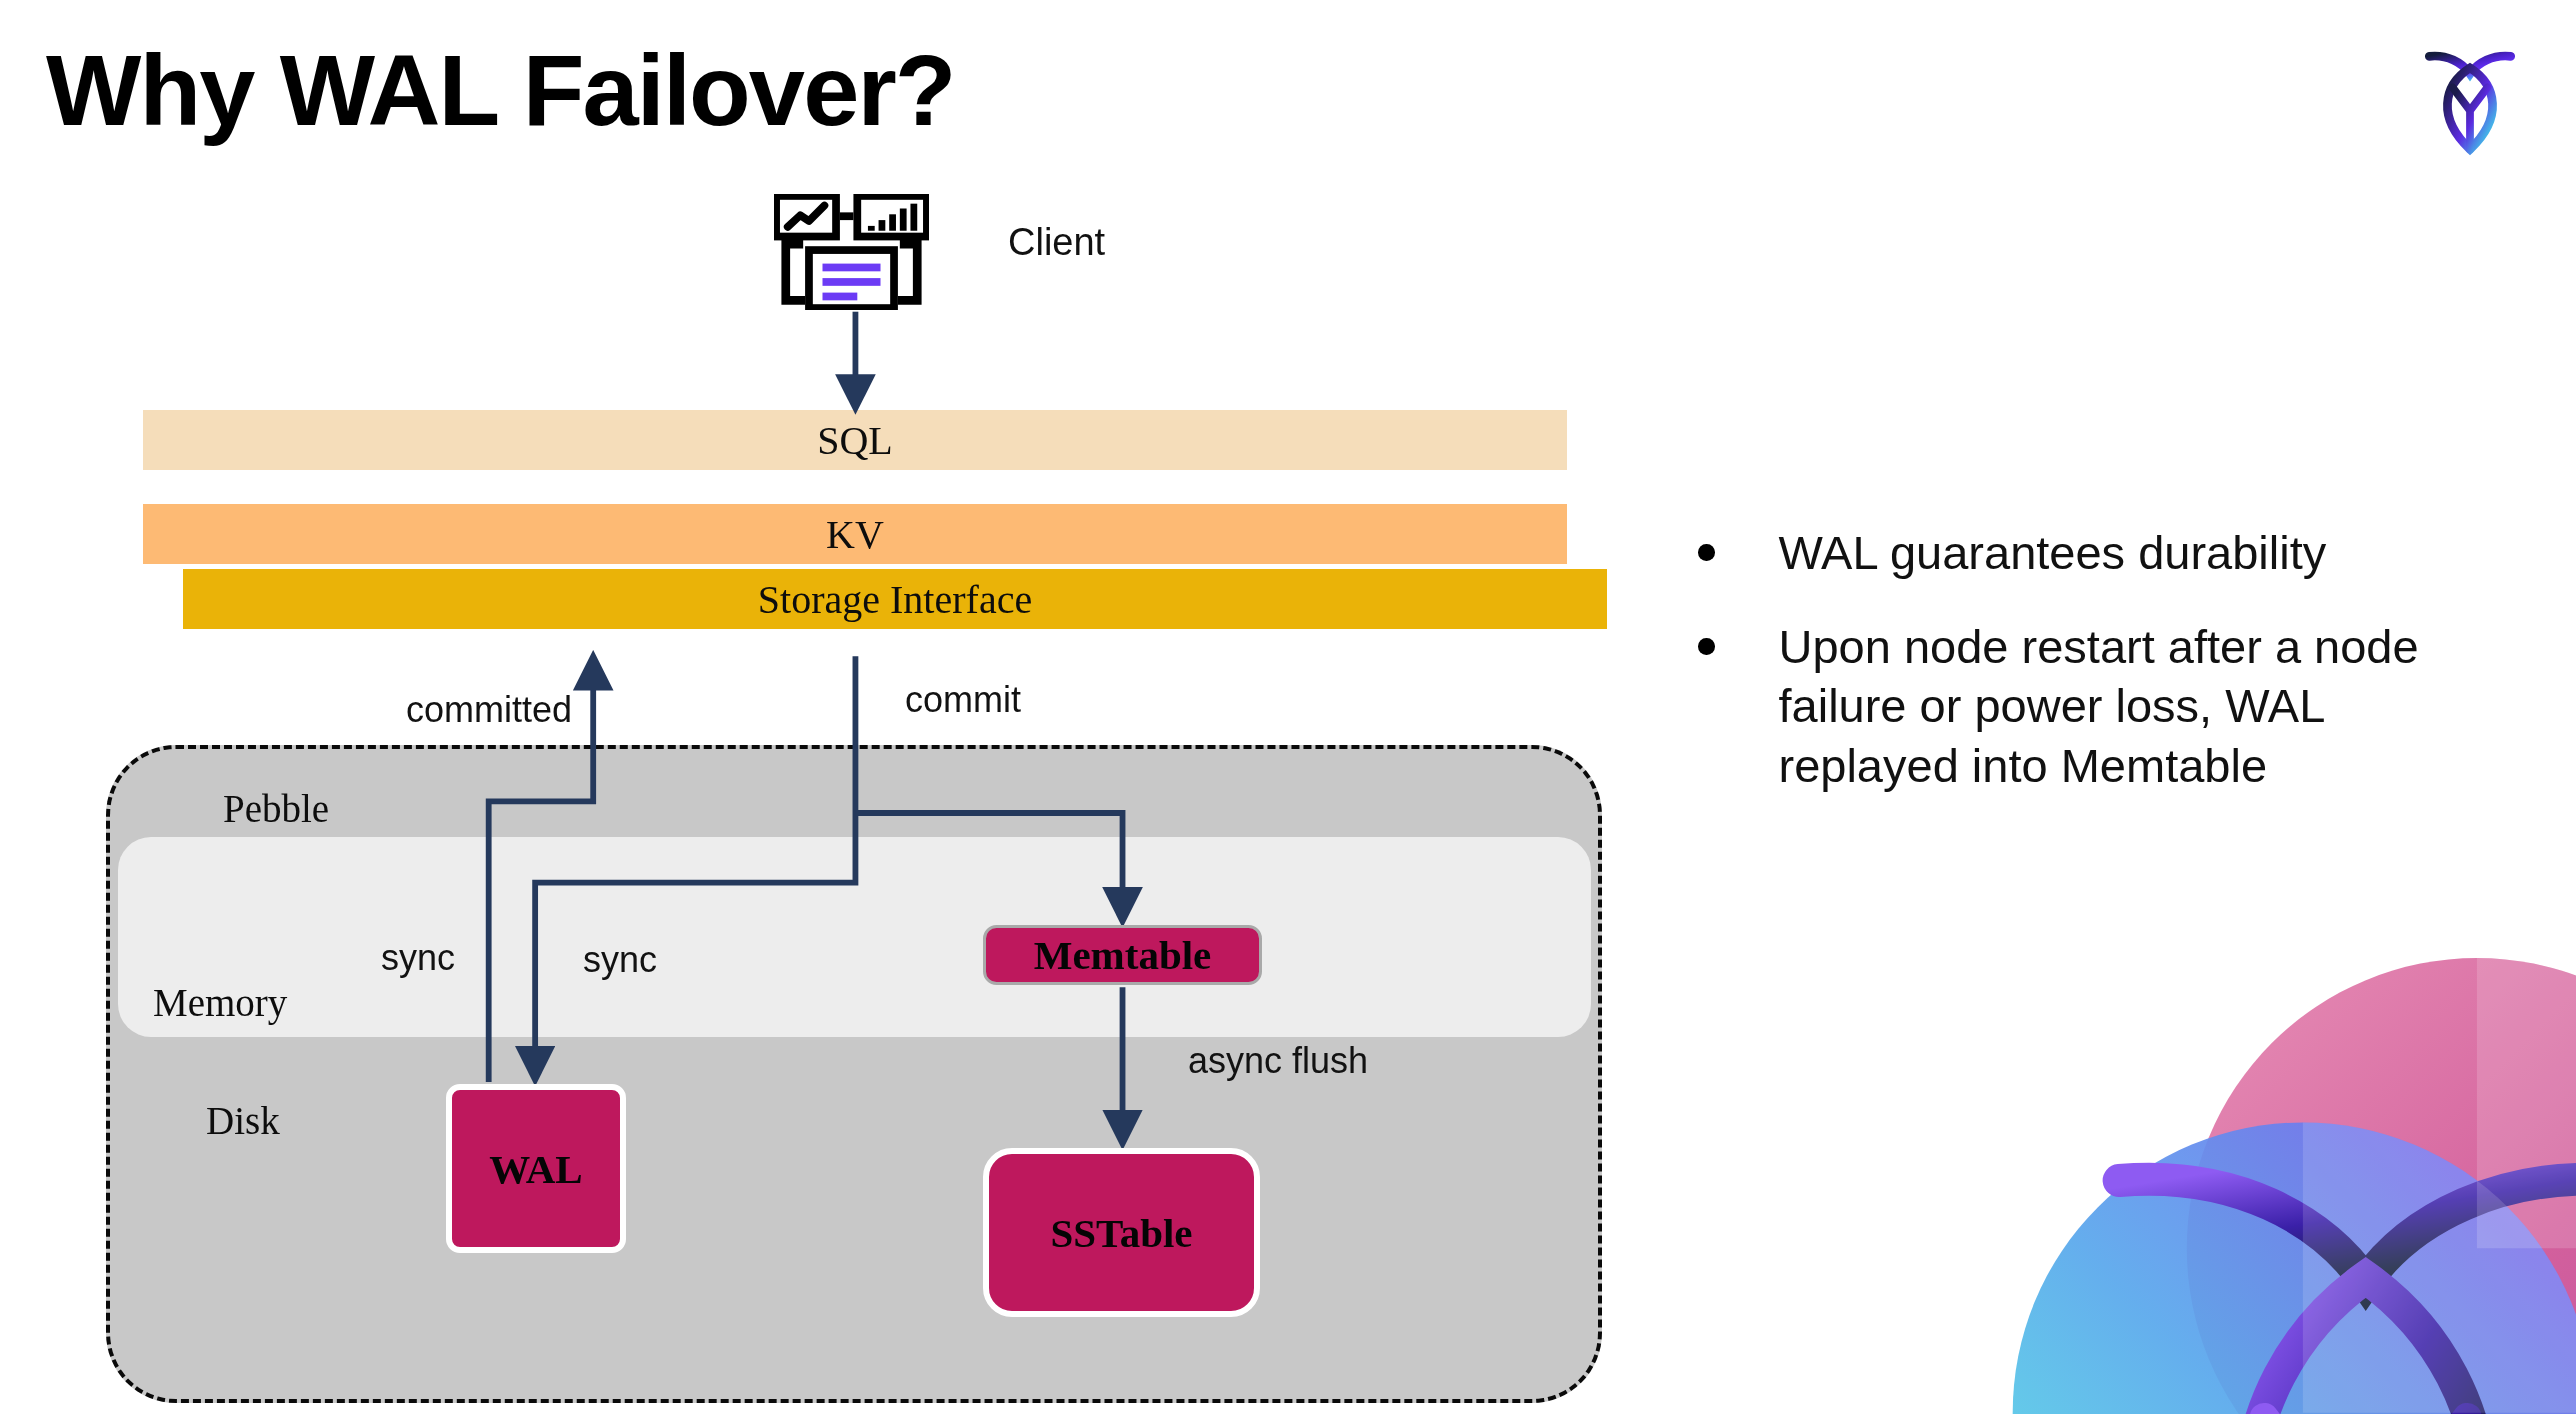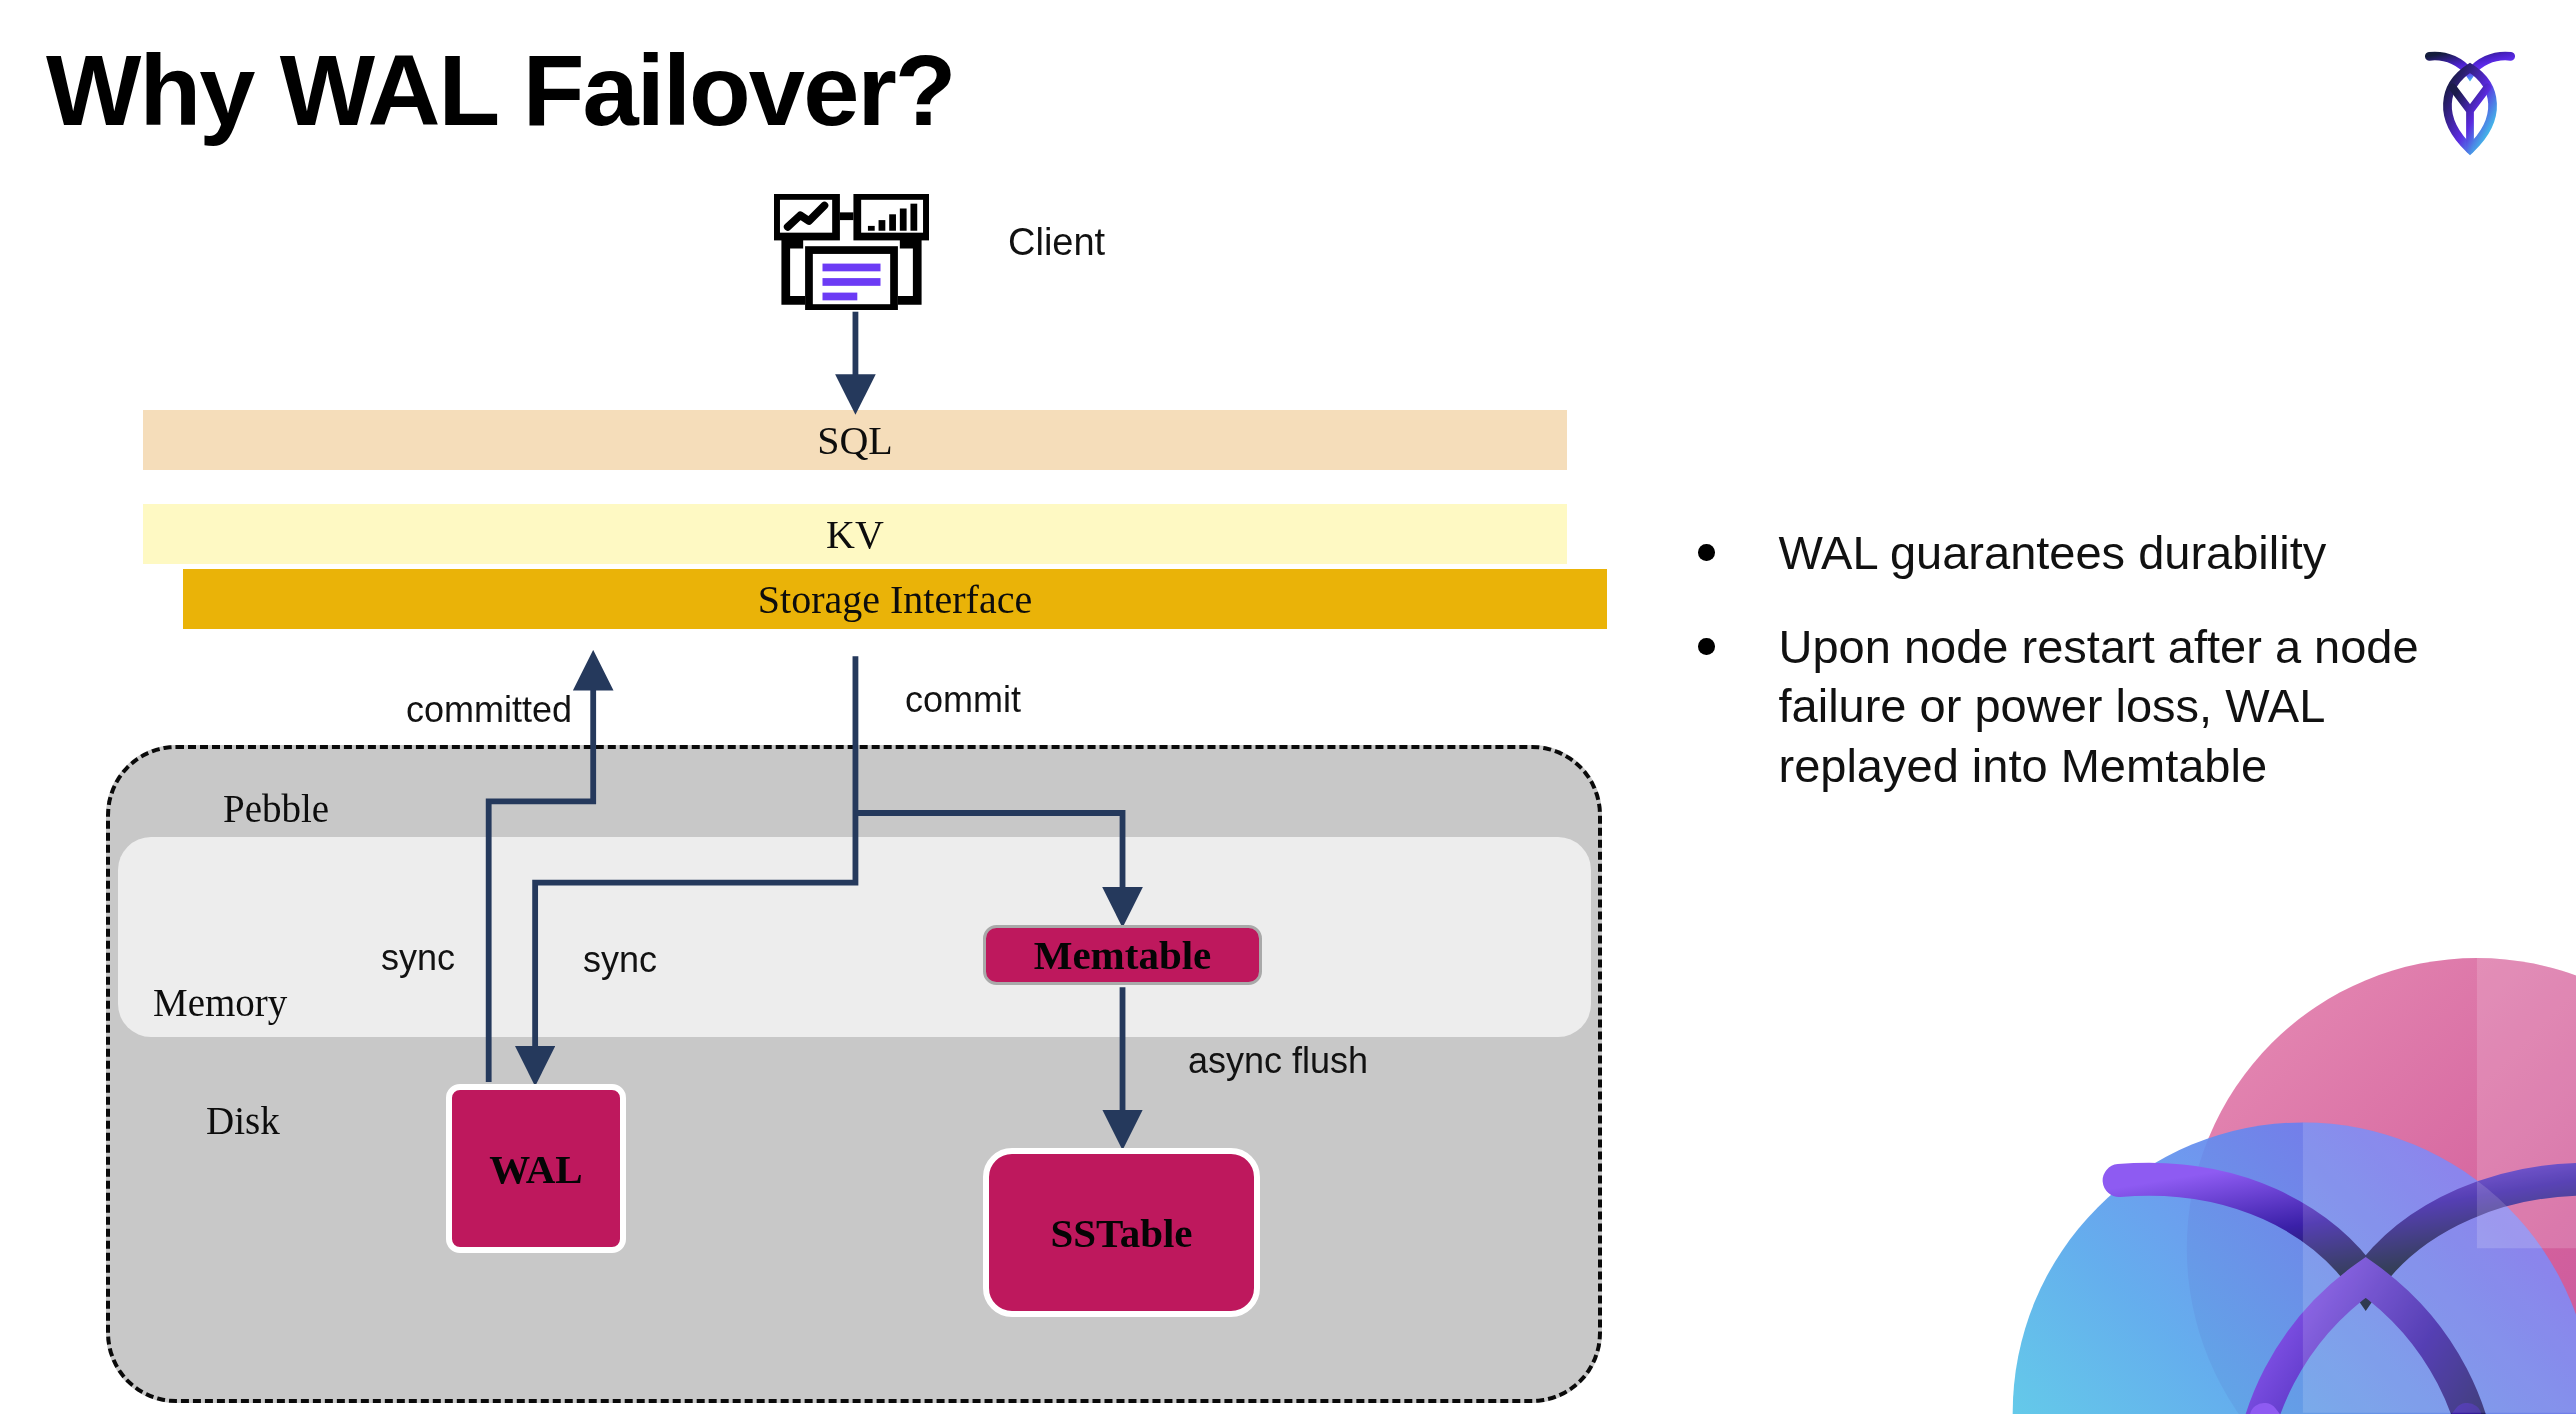--- a/index.html
+++ b/index.html
@@ -78,21 +78,21 @@
     width: 1424px;
     height: 60px;
     display: flex;
     align-items: center;
     justify-content: center;
     font-family: "Liberation Serif", serif;
     font-size: 40px;
     color: #0d0d0d;
   }
   #layer-sql { top: 410px; background: #f5ddba; }
-  #layer-kv  { top: 504px; background: #fef9c3; }
+  #layer-kv  { top: 504px; background: #fdba74; }
   #layer-si  { top: 569px; background: #eab308; margin-left: 40px; }
 
   
   #pebble-box {
     position: absolute;
     left: 106px;
     top: 745px;
     width: 1496px;
     height: 658px;
     background: #c8c8c8;

